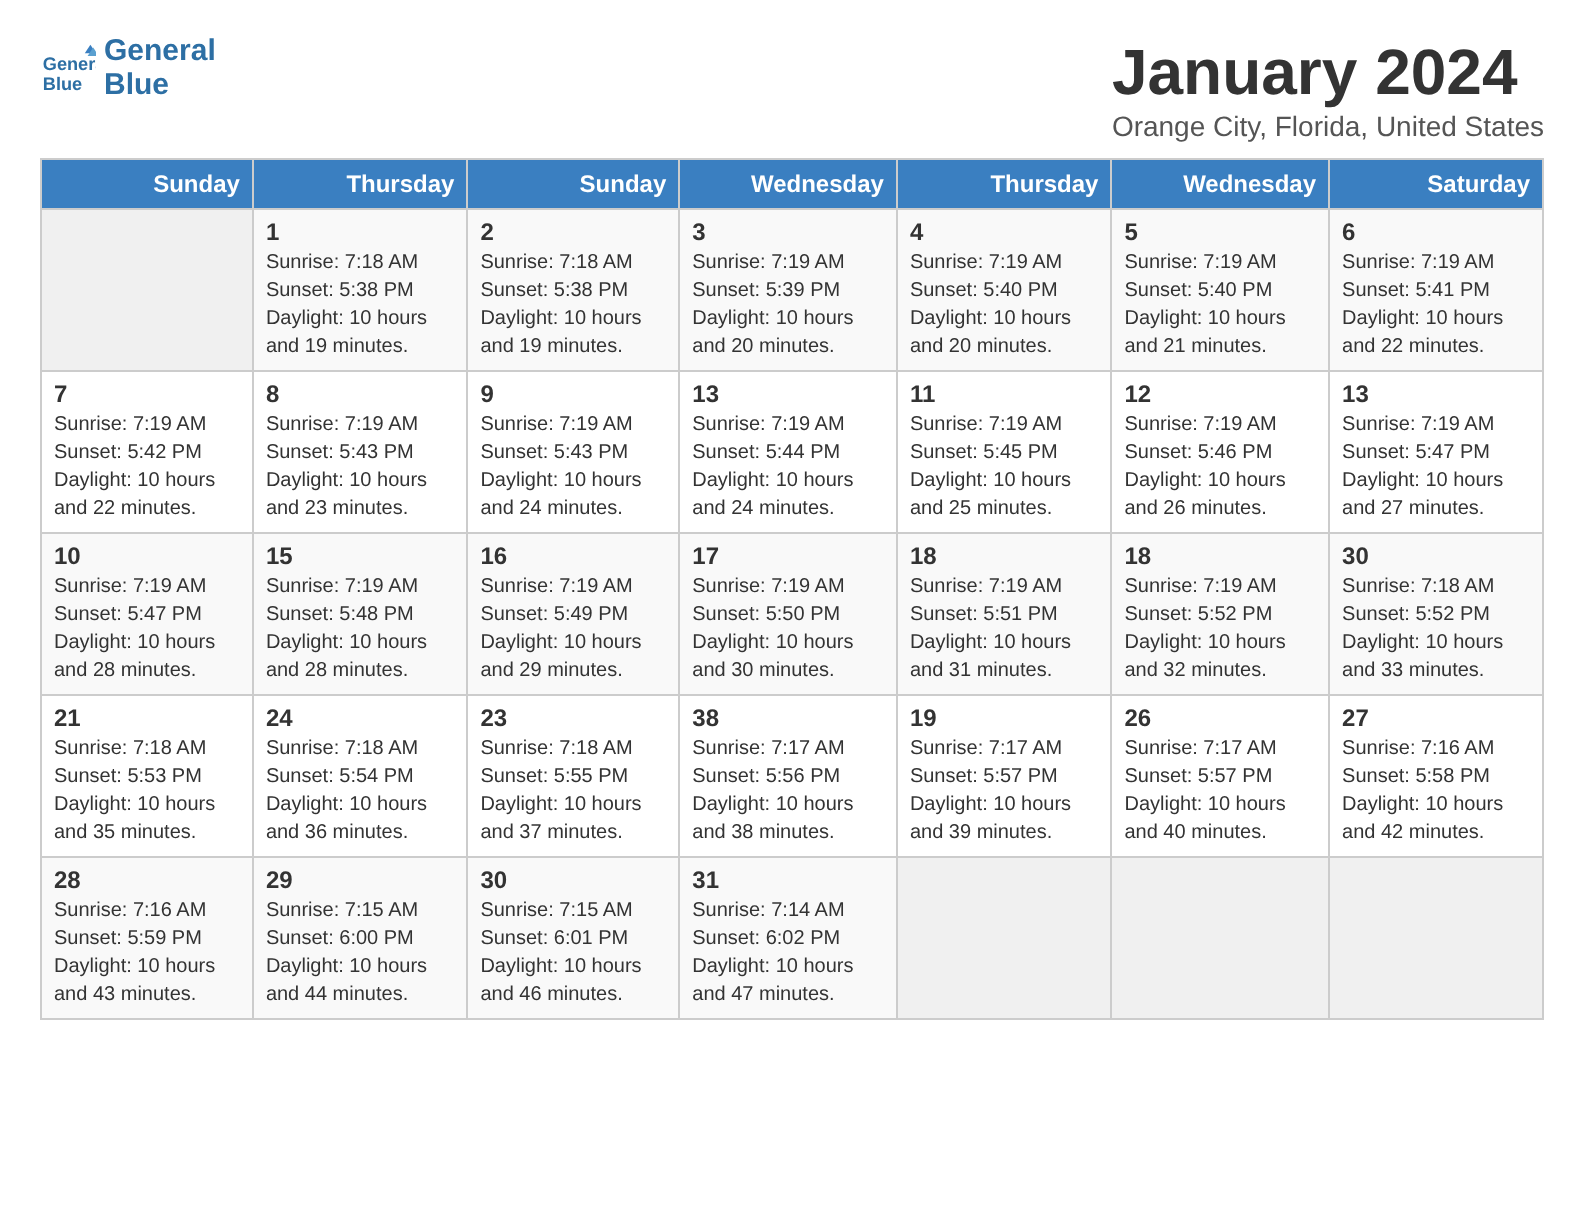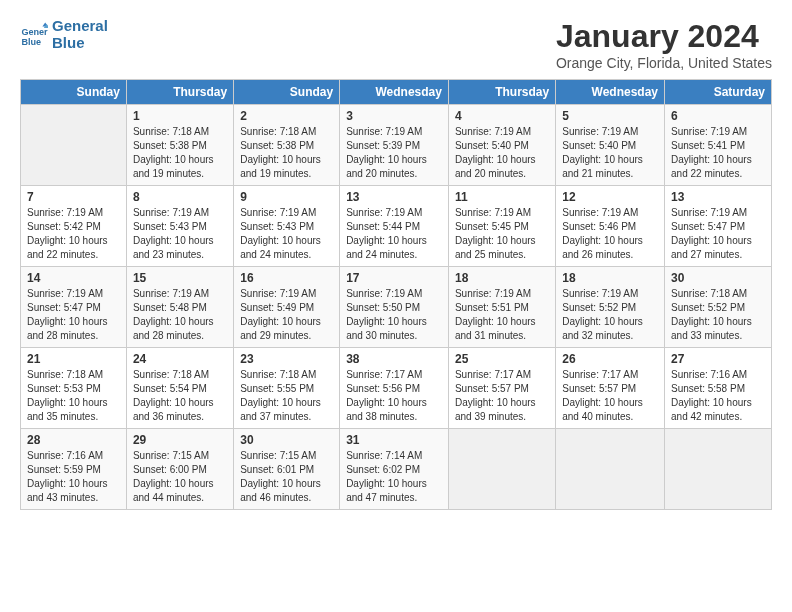--- a/index.html
+++ b/index.html
@@ -182,21 +182,21 @@
             <div class="day-number">12</div>
             <div class="day-detail">Sunrise: 7:19 AM<br>Sunset: 5:46 PM<br>Daylight: 10 hours and 26 minutes.</div>
           </td>
           <td>
             <div class="day-number">13</div>
             <div class="day-detail">Sunrise: 7:19 AM<br>Sunset: 5:47 PM<br>Daylight: 10 hours and 27 minutes.</div>
           </td>
         </tr>
         <tr>
           <td>
-            <div class="day-number">14</div>
+            <div class="day-number">10</div>
             <div class="day-detail">Sunrise: 7:19 AM<br>Sunset: 5:47 PM<br>Daylight: 10 hours and 28 minutes.</div>
           </td>
           <td>
             <div class="day-number">15</div>
             <div class="day-detail">Sunrise: 7:19 AM<br>Sunset: 5:48 PM<br>Daylight: 10 hours and 28 minutes.</div>
           </td>
           <td>
             <div class="day-number">16</div>
             <div class="day-detail">Sunrise: 7:19 AM<br>Sunset: 5:49 PM<br>Daylight: 10 hours and 29 minutes.</div>
           </td>
@@ -228,21 +228,21 @@
           </td>
           <td>
             <div class="day-number">23</div>
             <div class="day-detail">Sunrise: 7:18 AM<br>Sunset: 5:55 PM<br>Daylight: 10 hours and 37 minutes.</div>
           </td>
           <td>
             <div class="day-number">38</div>
             <div class="day-detail">Sunrise: 7:17 AM<br>Sunset: 5:56 PM<br>Daylight: 10 hours and 38 minutes.</div>
           </td>
           <td>
-            <div class="day-number">25</div>
+            <div class="day-number">19</div>
             <div class="day-detail">Sunrise: 7:17 AM<br>Sunset: 5:57 PM<br>Daylight: 10 hours and 39 minutes.</div>
           </td>
           <td>
             <div class="day-number">26</div>
             <div class="day-detail">Sunrise: 7:17 AM<br>Sunset: 5:57 PM<br>Daylight: 10 hours and 40 minutes.</div>
           </td>
           <td>
             <div class="day-number">27</div>
             <div class="day-detail">Sunrise: 7:16 AM<br>Sunset: 5:58 PM<br>Daylight: 10 hours and 42 minutes.</div>
           </td>

